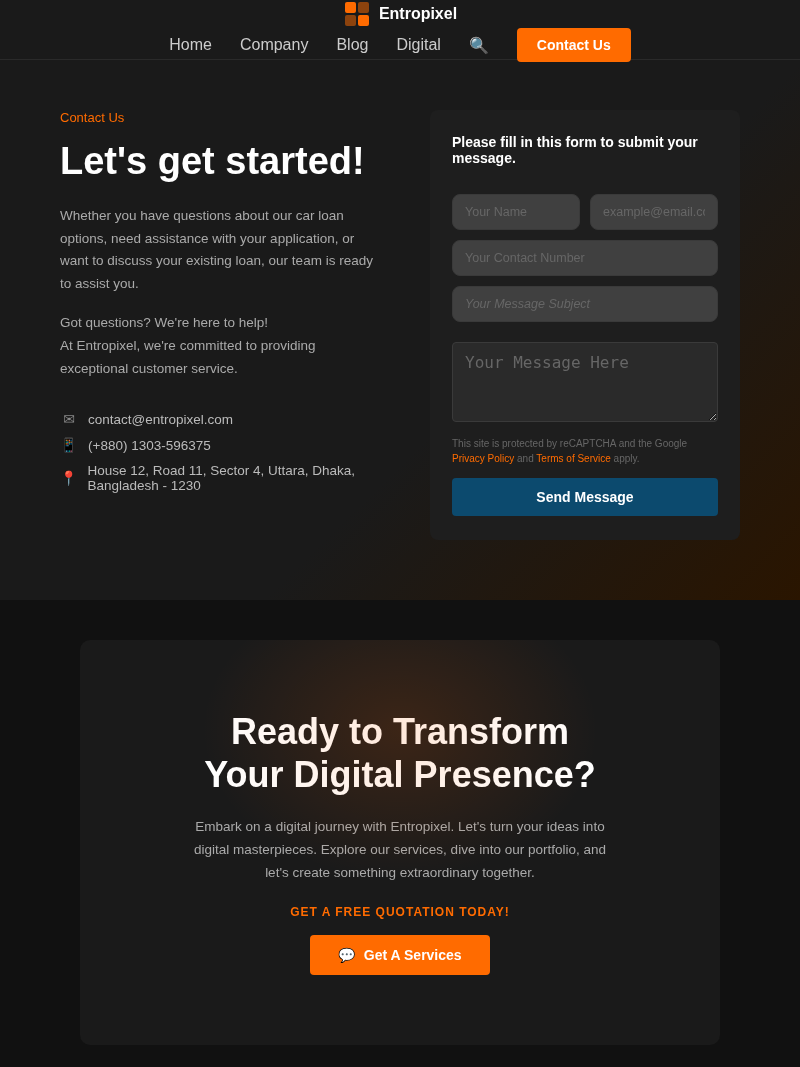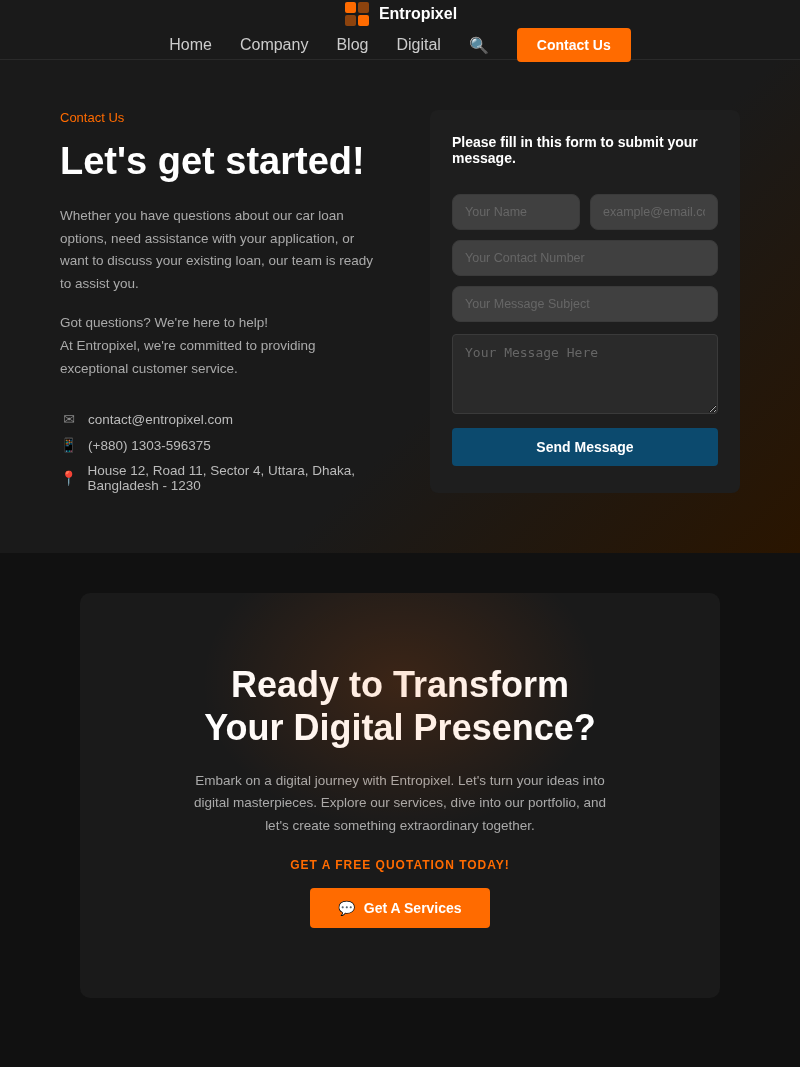--- a/index.html
+++ b/index.html
@@ -139,21 +139,21 @@
       outline: none;
     }
     .form-input::placeholder { color: #666; }
     .form-textarea {
       width: 100%;
       background: #2a2a2a;
       border: 1px solid #3a3a3a;
       border-radius: 4px;
       padding: 10px 12px;
       color: #aaa;
-      font-size: 13px;
+      font-size: 16px;
       outline: none;
       resize: vertical;
       height: 80px;
       margin-bottom: 10px;
     }
     .form-textarea::placeholder { color: #666; }
     .recaptcha-text {
       font-size: 10px;
       color: #666;
       margin-bottom: 12px;
@@ -281,22 +281,29 @@
     </div>
   </div>
 
   <div class="contact-right">
     <p class="form-title">Please fill in this form to submit your message.</p>
     <div class="form-row">
       <input class="form-input" type="text" placeholder="Your Name" style="">
       <input class="form-input" type="email" placeholder="example@email.com" style="">
     </div>
     <input class="form-input" type="text" style="margin-bottom: 10px;" placeholder="Your Contact Number">
-    <input class="form-input" type="text" style="margin-bottom: 12px;" placeholder="Your Message Subject">
+    <input class="form-input" type="text" style="margin-bottom: 20px; font-style: italic;" placeholder="Your Message Subject">
     <textarea class="form-textarea" placeholder="Your Message Here" style=""></textarea>
+    <p class="recaptcha-text">
+      <span>This site is protected by reCAPTCHA and the Google </span>
+      <a href="#">Privacy Policy</a>
+      <span> and </span>
+      <a href="#">Terms of Service</a>
+      <span> apply.</span>
+    </p>
     <button class="btn-send">Send Message</button>
   </div>
 </section>
 
 <div class="spacer"></div>
 
 <div style="padding: 0 40px;">
   <section class="cta-section">
     <h2 class="cta-title">
       <span>Ready to Transform</span><br>

